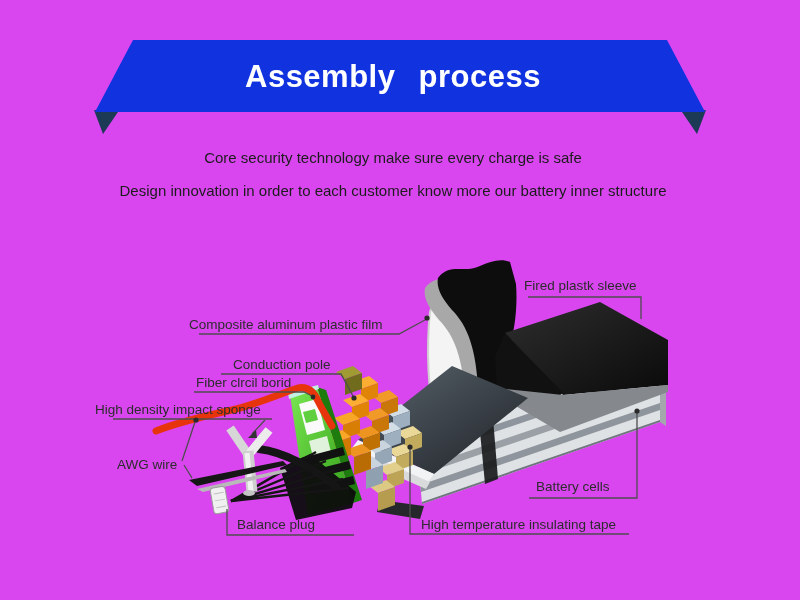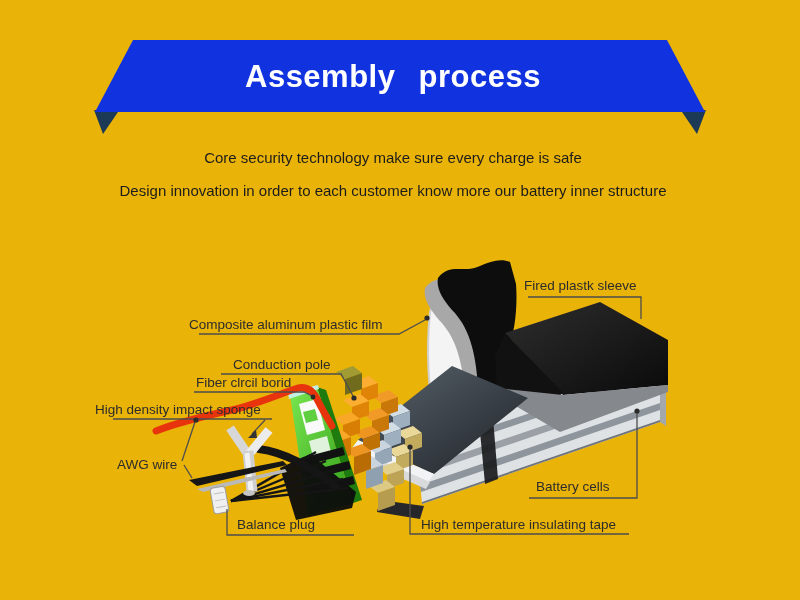--- a/index.html
+++ b/index.html
@@ -1,17 +1,17 @@
 <!DOCTYPE html>
 <html><head>
 <meta charset="utf-8">
 <style>
   html,body{margin:0;padding:0;background:#ffffff;}
   .stage{
-    position:relative;width:800px;height:600px;background:#eab308;overflow:hidden;
+    position:relative;width:800px;height:600px;background:#d946ef;overflow:hidden;
     font-family:"Liberation Sans",sans-serif;
   }
   svg text{font-family:"Liberation Sans",sans-serif;}
   .banner-title{font-size:31px;font-weight:bold;fill:#ffffff;letter-spacing:.5px;word-spacing:14px;}
   .subtitle{font-size:15px;fill:#1c1c1c;}
   .lbl{font-size:13.5px;fill:#2c2c2c;}
   .leader{stroke:#4d4d4d;stroke-width:1.3;fill:none;}
   .dot{fill:#2a2a2a;}
 </style>
 </head>

